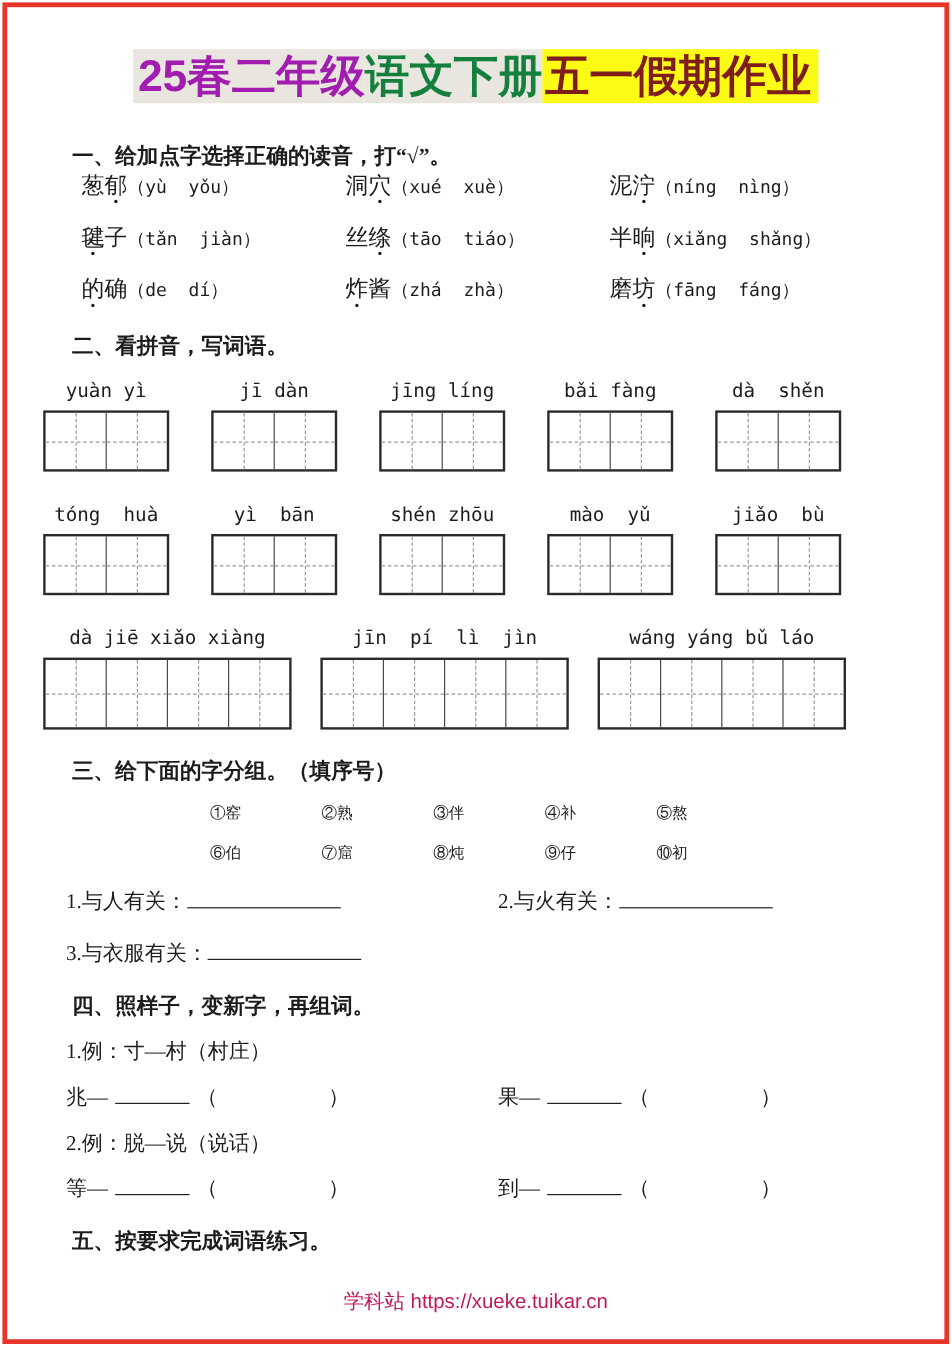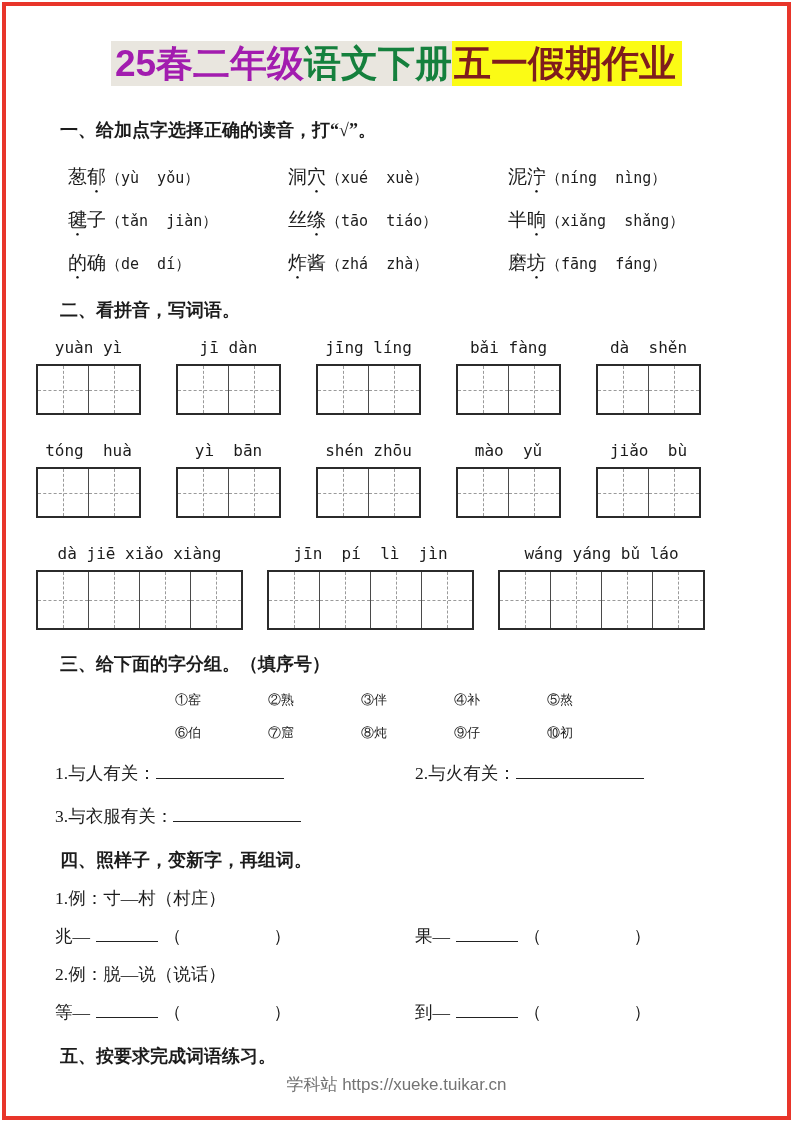--- a/index.html
+++ b/index.html
@@ -33,21 +33,20 @@
   .sec-head {
     font-size:18px; font-weight:bold;
     margin-left:60px; white-space:pre;
   }
 
   
   .s1-grid {
     display:grid;
     grid-template-columns:220px 220px auto;
     padding-left:68px;
-    margin-top:22px;
     row-gap:17px;
   }
   .s1-item { font-size:19px; white-space:pre; }
   .dot-char { position:relative; display:inline-block; }
   .dot-char::after {
     content:"•";
     position:absolute; left:50%; bottom:-0.62em;
     transform:translateX(-50%);
     font-size:0.6em; color:#111;
   }
@@ -113,21 +112,21 @@
     font-size:17.5px; align-items:flex-end;
   }
   .s4-left { width:360px; }
   .stem { white-space:pre; }
 
   
   .footer {
     position:absolute; left:0; right:0; bottom:26px;
     text-align:center;
     font-family:"Liberation Sans", sans-serif;
-    font-size:17px; color:#737373;
+    font-size:17px; color:#be185d;
   }
 
   .mt30 { margin-top:30px; } .mt22 { margin-top:22px; }
   .mt20 { margin-top:20px; } .mt16 { margin-top:16px; }
   .mt26 { margin-top:26px; }
 </style>
 </head>
 <body>
 
 <div class="frame"></div>

